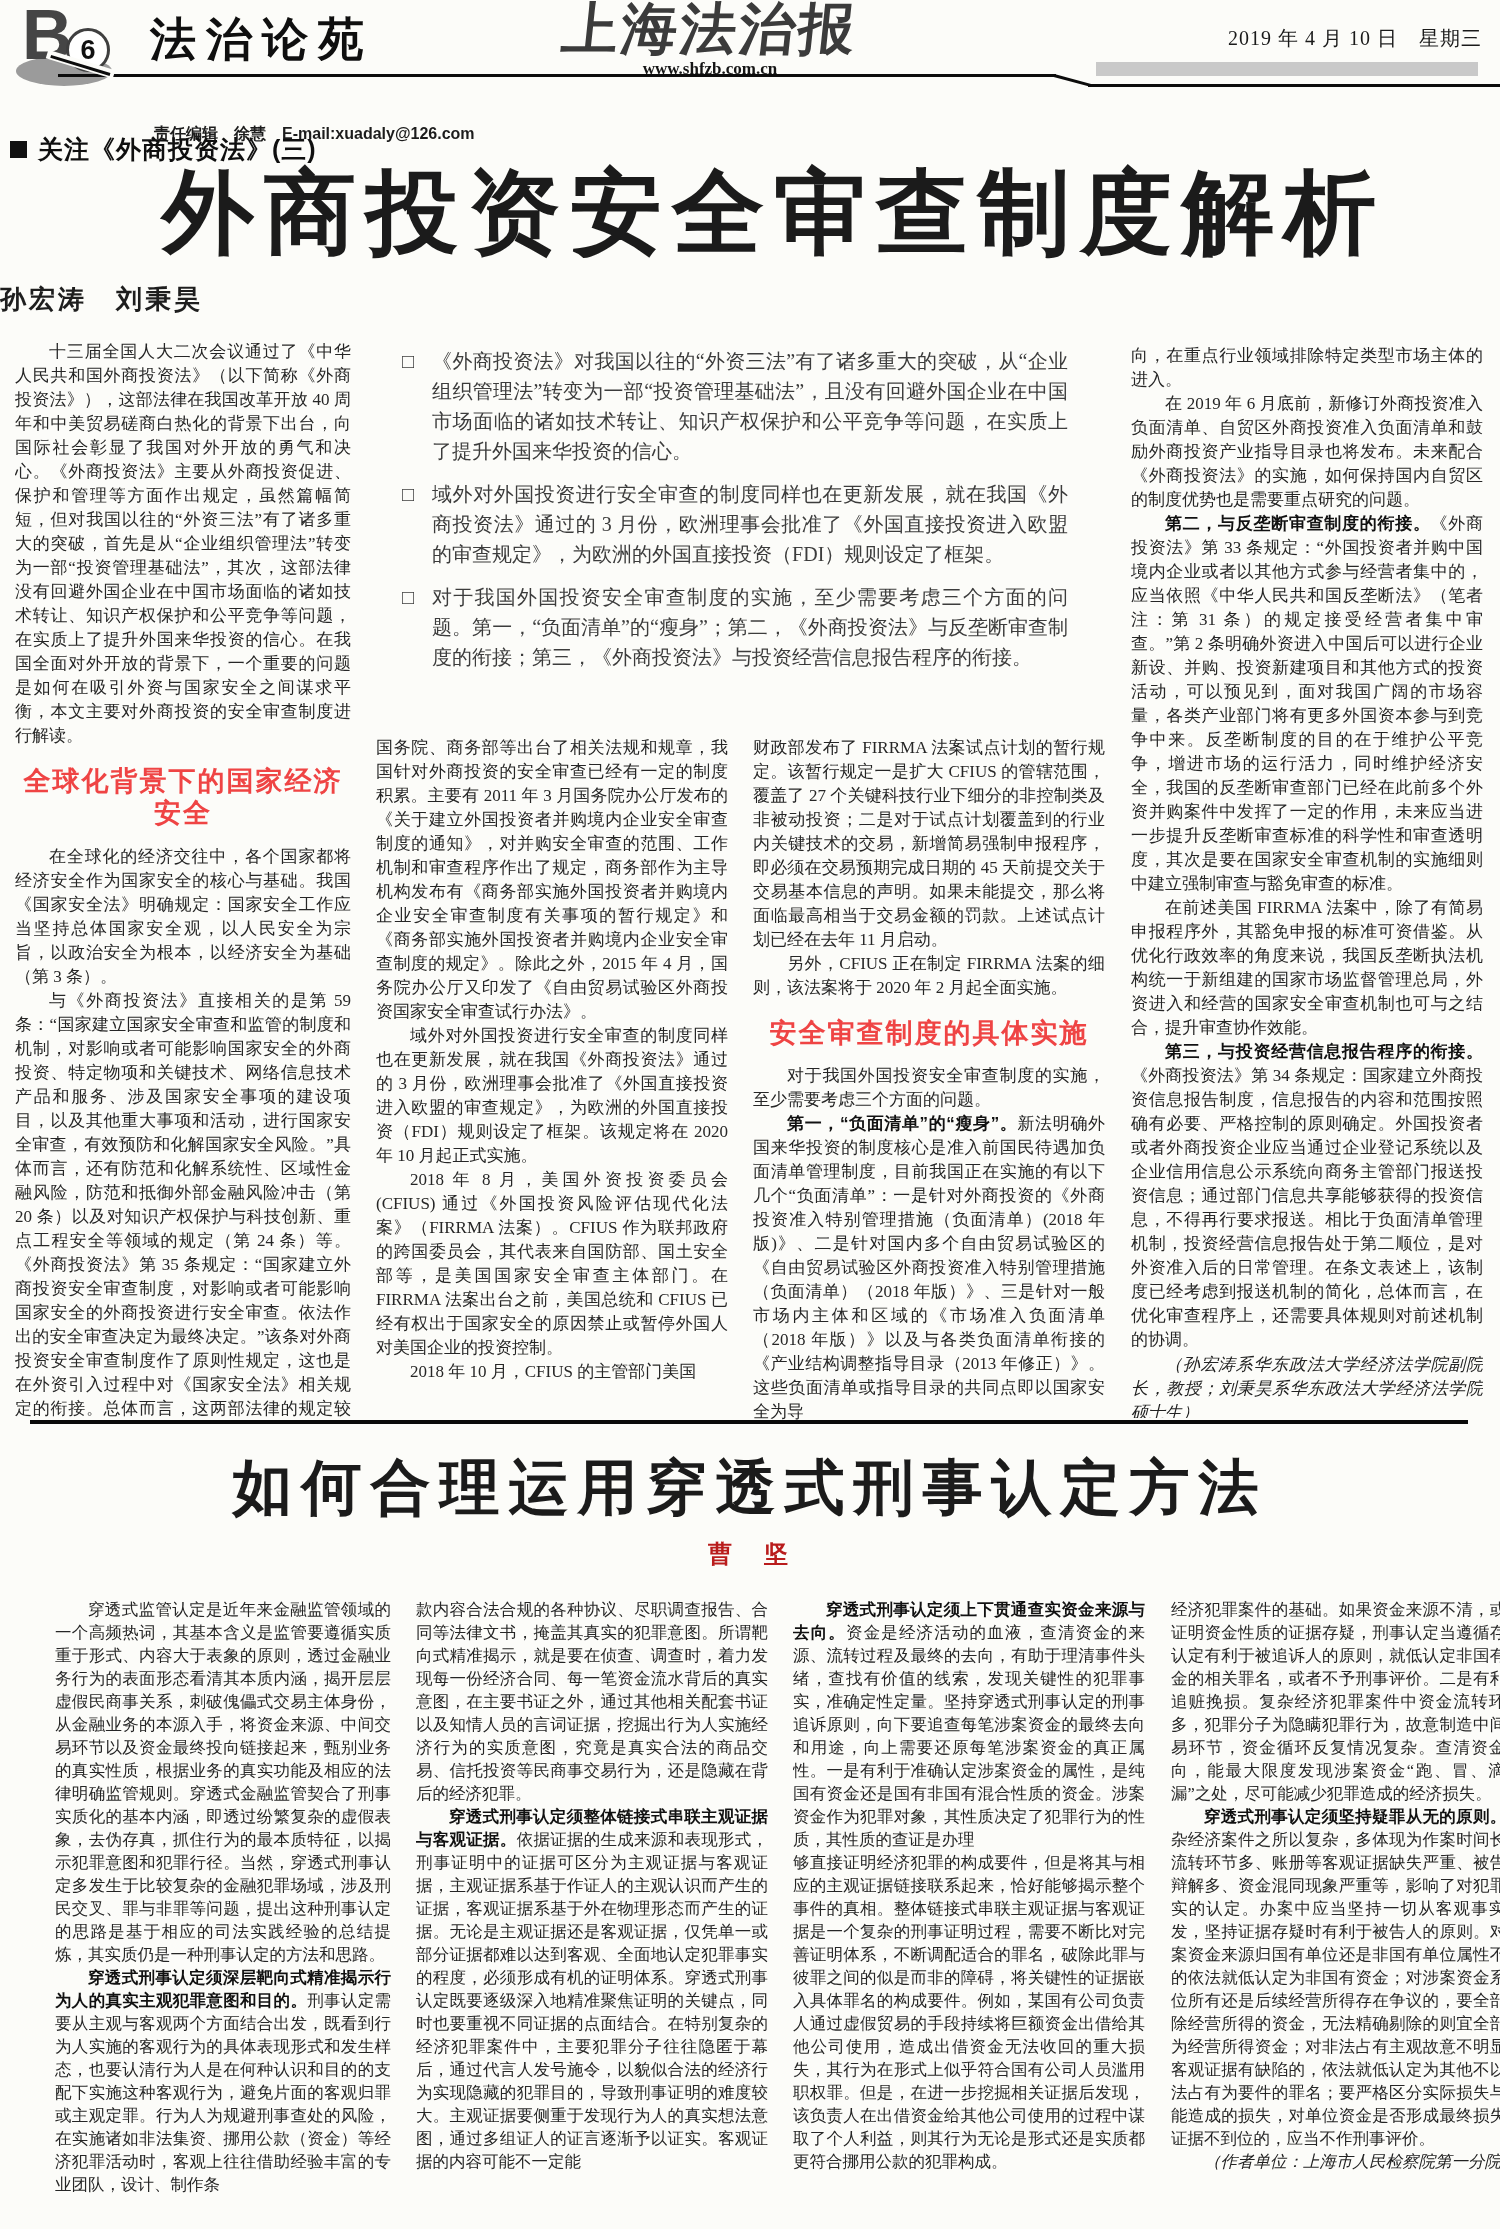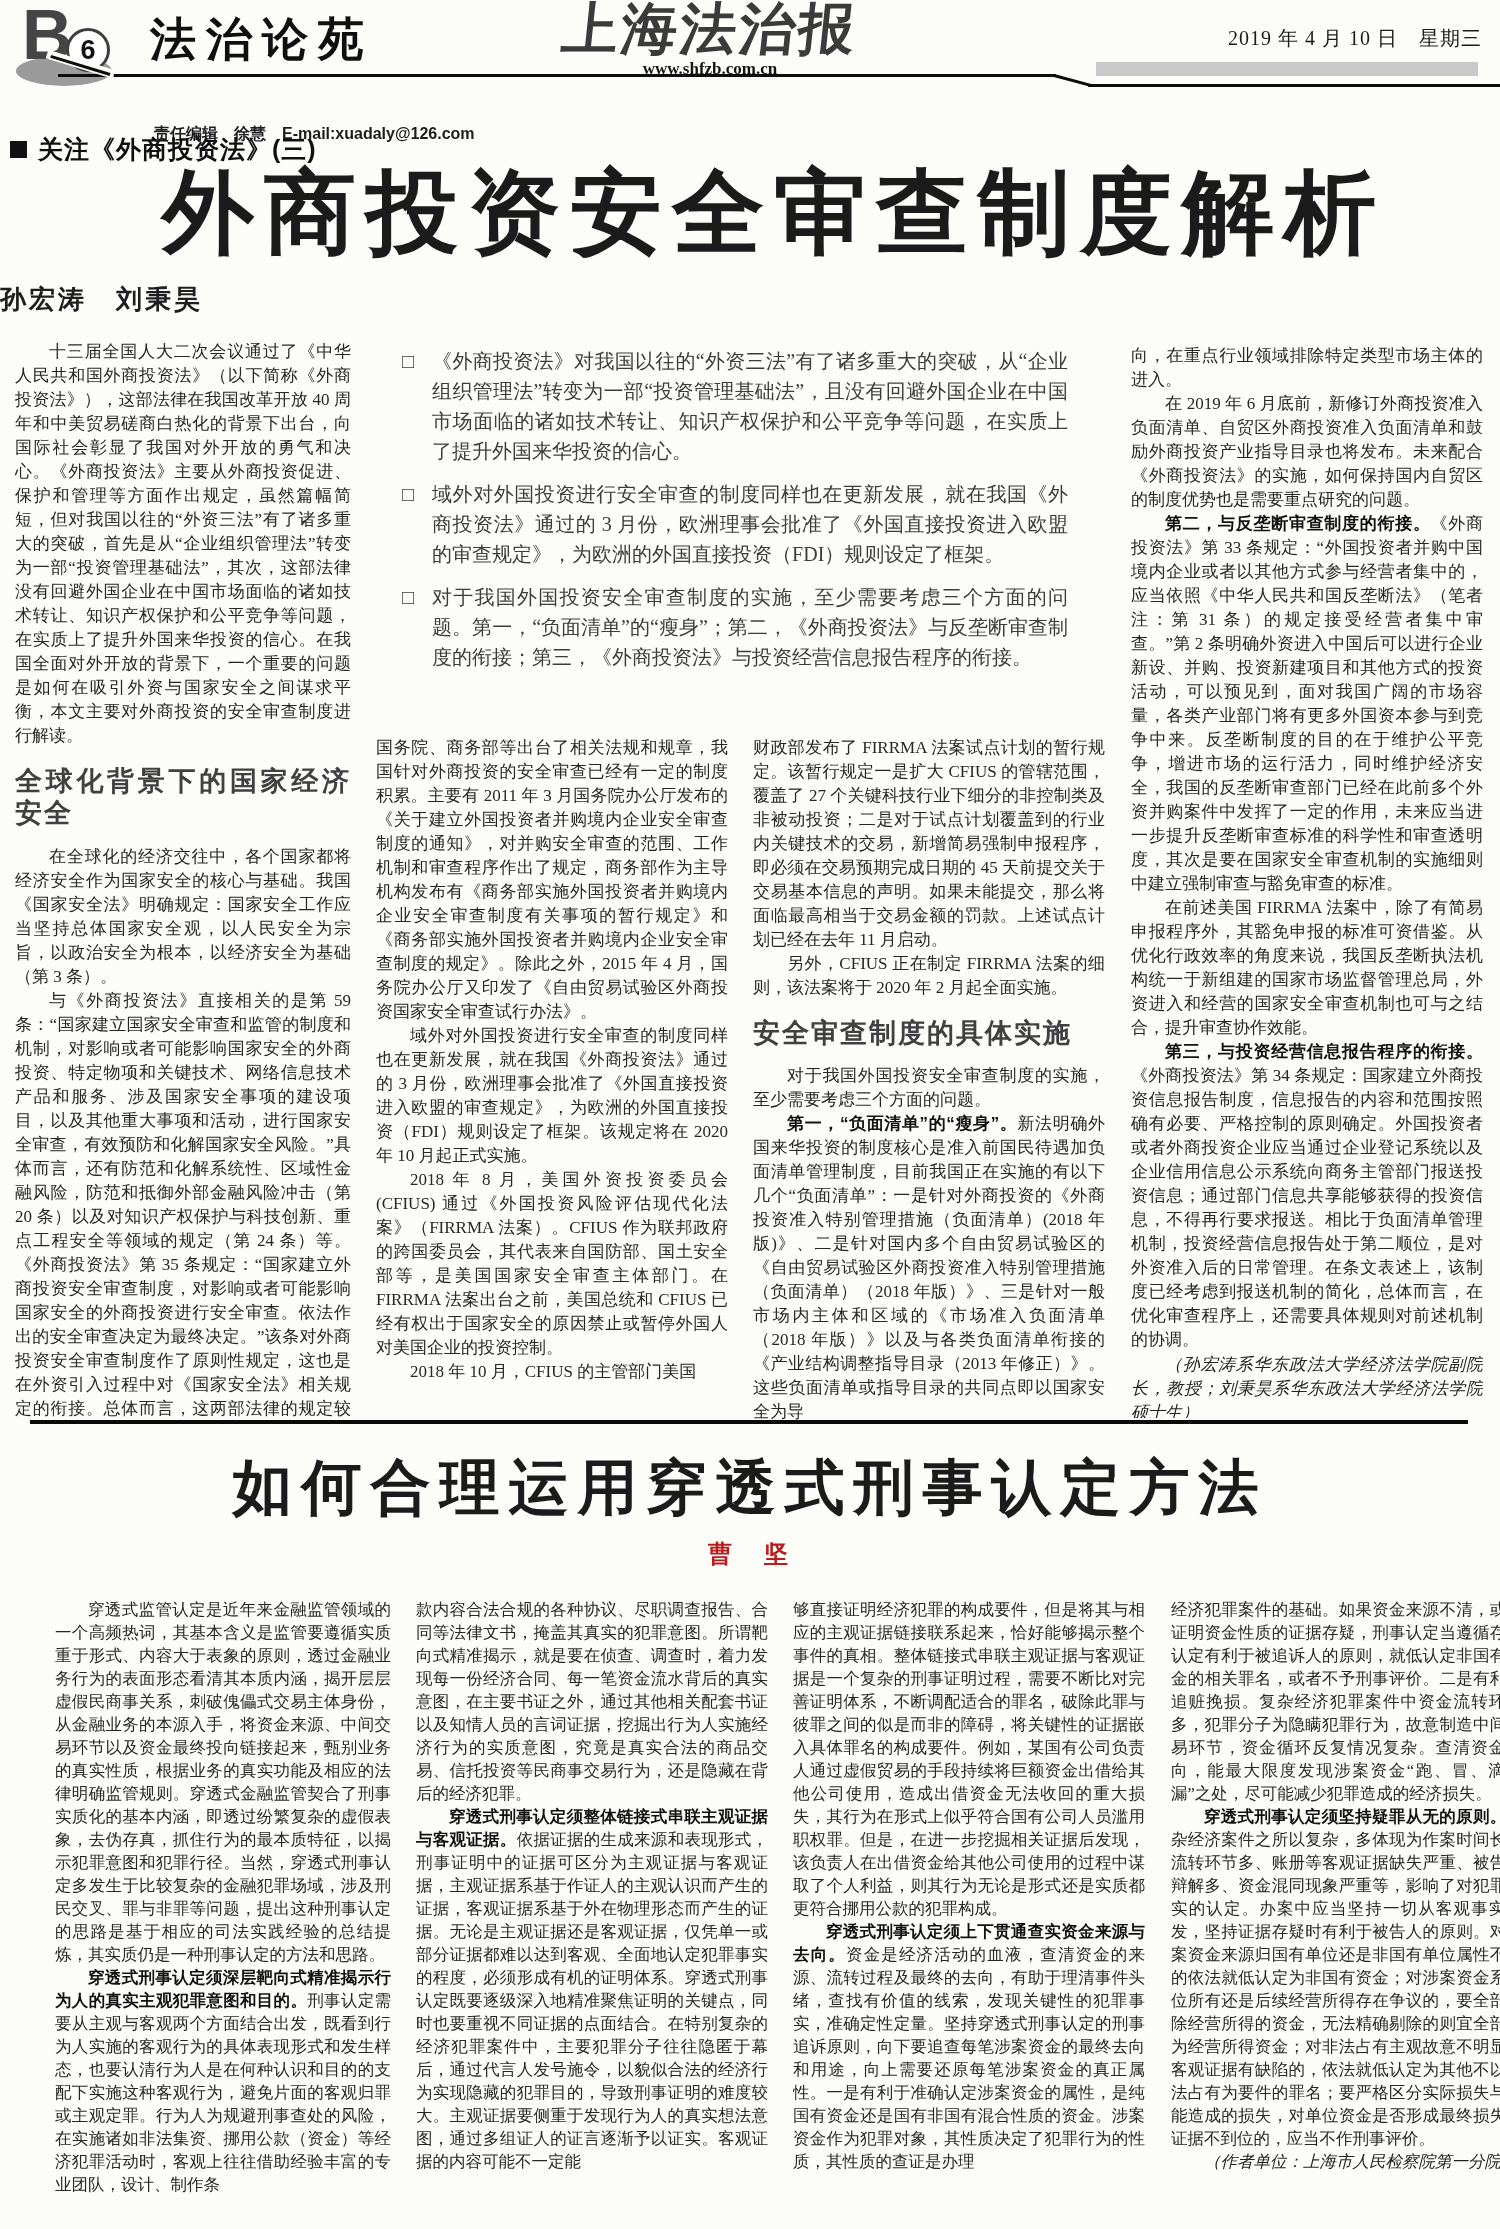--- a/index.html
+++ b/index.html
@@ -44,21 +44,21 @@
         color:#3c3c3c;text-align:justify;}
   .sum-marker{flex:0 0 auto;font-size:20px;line-height:30px;color:#3c3c3c;}
   
   .col{position:absolute;overflow:hidden;text-align:justify;}
   .a1c{font:17px/24px "Liberation Serif",serif;}
   .a2c{font:16.5px/23px "Liberation Serif",serif;margin-left:40px;}
   .bp{margin:0;text-indent:2em;color:#262626;}
   .bp.noind{text-indent:0;}
   .lead{font-weight:bold;font-family:"Liberation Sans",sans-serif;color:#111;}
   .attr{font-family:"DejaVu Serif",serif;font-style:italic;color:#222;}
-  .col-subhead{font:900 27px/1.2 "Liberation Sans",sans-serif;color:#404040;
+  .col-subhead{font:900 27px/1.2 "Liberation Sans",sans-serif;text-align:center;color:#ef4444;
         margin:17px 0 15px;letter-spacing:2px;}
   
   .divider{position:absolute;left:30px;top:1420px;width:1438px;height:4px;background:#0a0a0a;}
   .a2-title{position:absolute;left:0;top:1452px;width:1500px;text-align:center;
         font:900 60px/72px "Liberation Sans",sans-serif;color:#1b1b1b;letter-spacing:9px;}
   .a2-author{position:absolute;left:0;top:1540px;width:1500px;text-align:center;
         font:bold 24px/1.2 "Liberation Sans",sans-serif;color:#b91c1c;letter-spacing:4px;}
   
   .c-a1-1{left:15px;top:340px;width:336px;height:1078px;}
   .c-a1-2{left:376px;top:736px;width:352px;height:684px;}
@@ -147,22 +147,22 @@
 
   <div class="col a2c c-a2-1">
       <p class="bp">穿透式监管认定是近年来金融监管领域的一个高频热词，其基本含义是监管要遵循实质重于形式、内容大于表象的原则，透过金融业务行为的表面形态看清其本质内涵，揭开层层虚假民商事关系，刺破傀儡式交易主体身份，从金融业务的本源入手，将资金来源、中间交易环节以及资金最终投向链接起来，甄别业务的真实性质，根据业务的真实功能及相应的法律明确监管规则。穿透式金融监管契合了刑事实质化的基本内涵，即透过纷繁复杂的虚假表象，去伪存真，抓住行为的最本质特征，以揭示犯罪意图和犯罪行径。当然，穿透式刑事认定多发生于比较复杂的金融犯罪场域，涉及刑民交叉、罪与非罪等问题，提出这种刑事认定的思路是基于相应的司法实践经验的总结提炼，其实质仍是一种刑事认定的方法和思路。</p>
       <p class="bp"><span class="lead">穿透式刑事认定须深层靶向式精准揭示行为人的真实主观犯罪意图和目的。</span>刑事认定需要从主观与客观两个方面结合出发，既看到行为人实施的客观行为的具体表现形式和发生样态，也要认清行为人是在何种认识和目的的支配下实施这种客观行为，避免片面的客观归罪或主观定罪。行为人为规避刑事查处的风险，在实施诸如非法集资、挪用公款（资金）等经济犯罪活动时，客观上往往借助经验丰富的专业团队，设计、制作条</p>
     </div>
   <div class="col a2c c-a2-2">
       <p class="bp noind">款内容合法合规的各种协议、尽职调查报告、合同等法律文书，掩盖其真实的犯罪意图。所谓靶向式精准揭示，就是要在侦查、调查时，着力发现每一份经济合同、每一笔资金流水背后的真实意图，在主要书证之外，通过其他相关配套书证以及知情人员的言词证据，挖掘出行为人实施经济行为的实质意图，究竟是真实合法的商品交易、信托投资等民商事交易行为，还是隐藏在背后的经济犯罪。</p>
       <p class="bp"><span class="lead">穿透式刑事认定须整体链接式串联主观证据与客观证据。</span>依据证据的生成来源和表现形式，刑事证明中的证据可区分为主观证据与客观证据，主观证据系基于作证人的主观认识而产生的证据，客观证据系基于外在物理形态而产生的证据。无论是主观证据还是客观证据，仅凭单一或部分证据都难以达到客观、全面地认定犯罪事实的程度，必须形成有机的证明体系。穿透式刑事认定既要逐级深入地精准聚焦证明的关键点，同时也要重视不同证据的点面结合。在特别复杂的经济犯罪案件中，主要犯罪分子往往隐匿于幕后，通过代言人发号施令，以貌似合法的经济行为实现隐藏的犯罪目的，导致刑事证明的难度较大。主观证据要侧重于发现行为人的真实想法意图，通过多组证人的证言逐渐予以证实。客观证据的内容可能不一定能</p>
     </div>
   <div class="col a2c c-a2-3">
+      <p class="bp"><span class="lead">穿透式刑事认定须上下贯通查实资金来源与去向。</span>资金是经济活动的血液，查清资金的来源、流转过程及最终的去向，有助于理清事件头绪，查找有价值的线索，发现关键性的犯罪事实，准确定性定量。坚持穿透式刑事认定的刑事追诉原则，向下要追查每笔涉案资金的最终去向和用途，向上需要还原每笔涉案资金的真正属性。一是有利于准确认定涉案资金的属性，是纯国有资金还是国有非国有混合性质的资金。涉案资金作为犯罪对象，其性质决定了犯罪行为的性质，其性质的查证是办理</p>
       <p class="bp noind">够直接证明经济犯罪的构成要件，但是将其与相应的主观证据链接联系起来，恰好能够揭示整个事件的真相。整体链接式串联主观证据与客观证据是一个复杂的刑事证明过程，需要不断比对完善证明体系，不断调配适合的罪名，破除此罪与彼罪之间的似是而非的障碍，将关键性的证据嵌入具体罪名的构成要件。例如，某国有公司负责人通过虚假贸易的手段持续将巨额资金出借给其他公司使用，造成出借资金无法收回的重大损失，其行为在形式上似乎符合国有公司人员滥用职权罪。但是，在进一步挖掘相关证据后发现，该负责人在出借资金给其他公司使用的过程中谋取了个人利益，则其行为无论是形式还是实质都更符合挪用公款的犯罪构成。</p>
-      <p class="bp"><span class="lead">穿透式刑事认定须上下贯通查实资金来源与去向。</span>资金是经济活动的血液，查清资金的来源、流转过程及最终的去向，有助于理清事件头绪，查找有价值的线索，发现关键性的犯罪事实，准确定性定量。坚持穿透式刑事认定的刑事追诉原则，向下要追查每笔涉案资金的最终去向和用途，向上需要还原每笔涉案资金的真正属性。一是有利于准确认定涉案资金的属性，是纯国有资金还是国有非国有混合性质的资金。涉案资金作为犯罪对象，其性质决定了犯罪行为的性质，其性质的查证是办理</p>
     </div>
   <div class="col a2c c-a2-4">
       <p class="bp noind">经济犯罪案件的基础。如果资金来源不清，或者证明资金性质的证据存疑，刑事认定当遵循存疑认定有利于被追诉人的原则，就低认定非国有资金的相关罪名，或者不予刑事评价。二是有利于追赃挽损。复杂经济犯罪案件中资金流转环节多，犯罪分子为隐瞒犯罪行为，故意制造中间交易环节，资金循环反复情况复杂。查清资金走向，能最大限度发现涉案资金“跑、冒、滴、漏”之处，尽可能减少犯罪造成的经济损失。</p>
       <p class="bp"><span class="lead">穿透式刑事认定须坚持疑罪从无的原则。</span>复杂经济案件之所以复杂，多体现为作案时间长、流转环节多、账册等客观证据缺失严重、被告人辩解多、资金混同现象严重等，影响了对犯罪事实的认定。办案中应当坚持一切从客观事实出发，坚持证据存疑时有利于被告人的原则。对涉案资金来源归国有单位还是非国有单位属性不明的依法就低认定为非国有资金；对涉案资金系单位所有还是后续经营所得存在争议的，要全部剔除经营所得的资金，无法精确剔除的则宜全部视为经营所得资金；对非法占有主观故意不明显其客观证据有缺陷的，依法就低认定为其他不以非法占有为要件的罪名；要严格区分实际损失与可能造成的损失，对单位资金是否形成最终损失的证据不到位的，应当不作刑事评价。</p>
       <p class="bp attr">（作者单位：上海市人民检察院第一分院）</p>
     </div>
 
 </div>
 
 </body></html>

